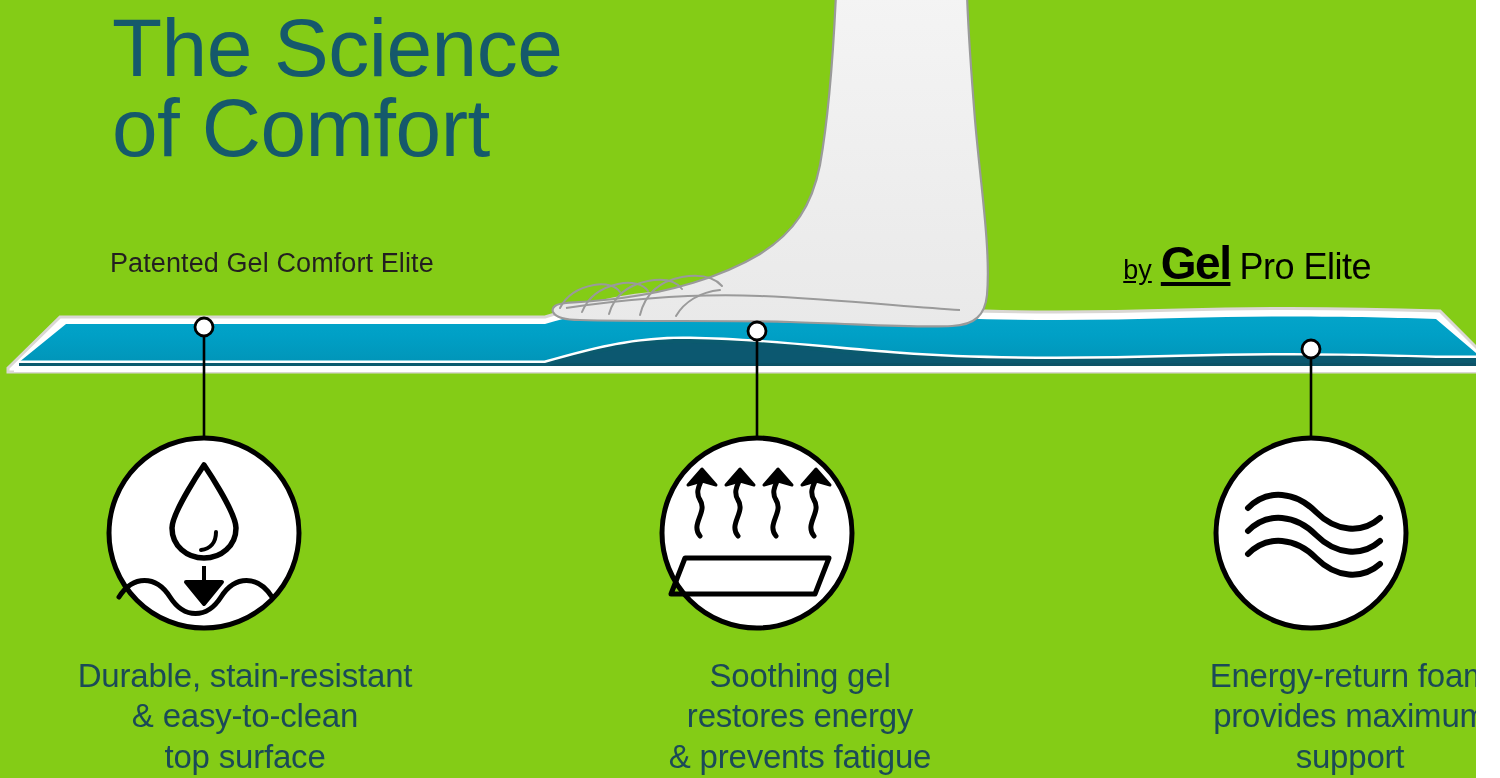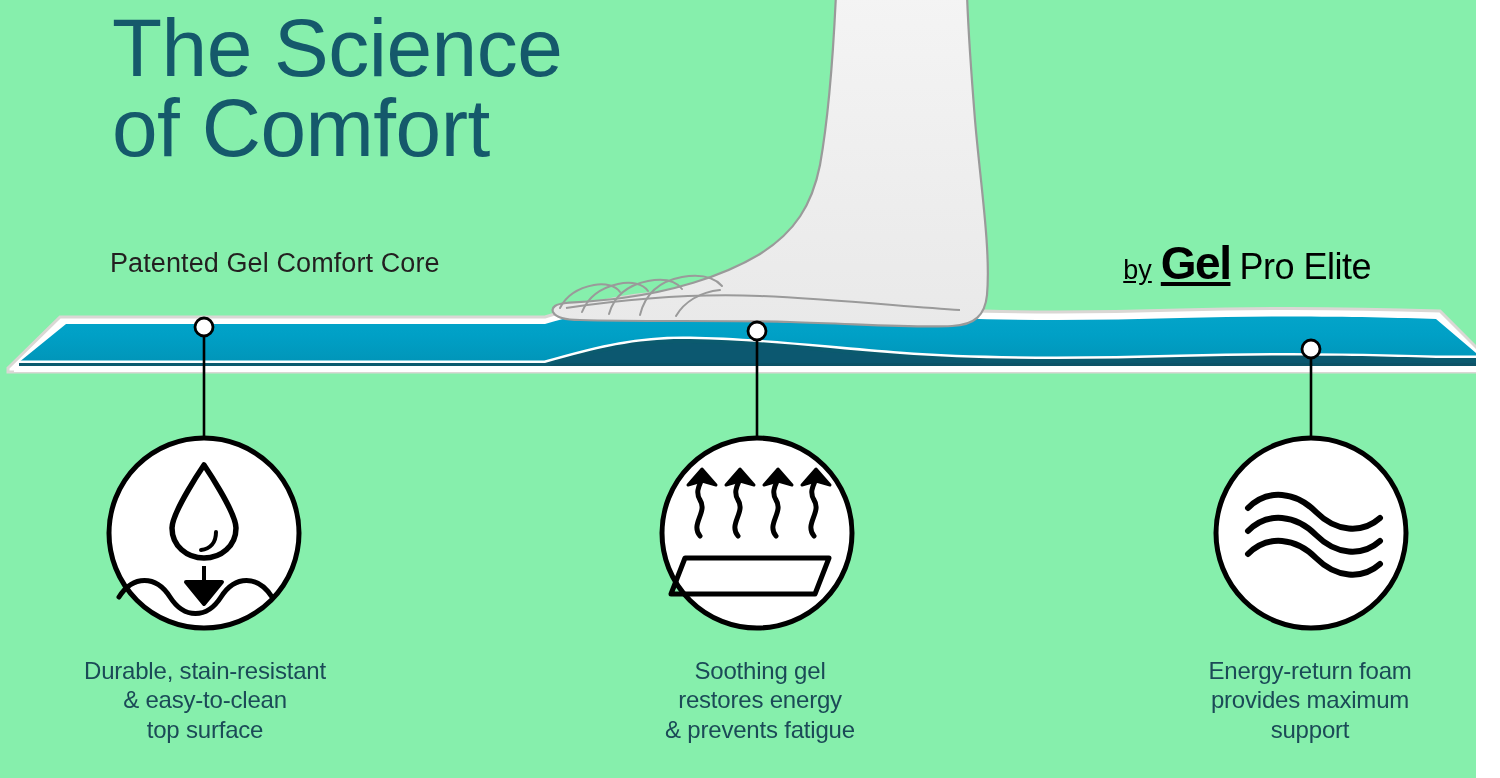--- a/index.html
+++ b/index.html
@@ -9,21 +9,21 @@
     background: #ffffff;
   }
   body {
     font-family: "Liberation Sans", sans-serif;
     -webkit-font-smoothing: antialiased;
   }
   #infographic {
     position: relative;
     width: 1476px;
     height: 778px;
-    background: #86efac;
+    background: #84cc16;
     overflow: hidden;
   }
 
   
   #headline {
     position: absolute;
     left: 112px;
     top: 8px;
     width: 620px;
     color: #15596B;
@@ -81,40 +81,41 @@
     left: 0;
     top: 0;
     width: 1500px;
     height: 778px;
   }
 
   
   .caption {
     position: absolute;
     color: #1B4A57;
-    font-size: 24px;
+    font-size: 33px;
     line-height: 1.22;
     font-weight: 300;
     text-align: center;
     white-space: pre-line;
     letter-spacing: -0.2px;
+    margin-left: 40px;
   }
   #caption-0 { left: 0px;    top: 656px; width: 410px; }
   #caption-1 { left: 575px;  top: 656px; width: 370px; }
   #caption-2 { left: 1120px; top: 656px; width: 380px; }
 </style>
 </head>
 <body>
 
 <div id="infographic">
 
   <div id="headline">The Science
 of Comfort</div>
 
-  <div id="core-label">Patented Gel Comfort Core</div>
+  <div id="core-label">Patented Gel Comfort Elite</div>
 
   <div id="brand">
     <span class="by">by</span>
     <span class="gel">Gel</span>
     <span class="pro-elite">Pro Elite</span>
   </div>
 
   <svg id="scene" viewBox="0 0 1500 778">
     <defs>
       <linearGradient id="gelGrad" x1="0" y1="0" x2="0" y2="1">

